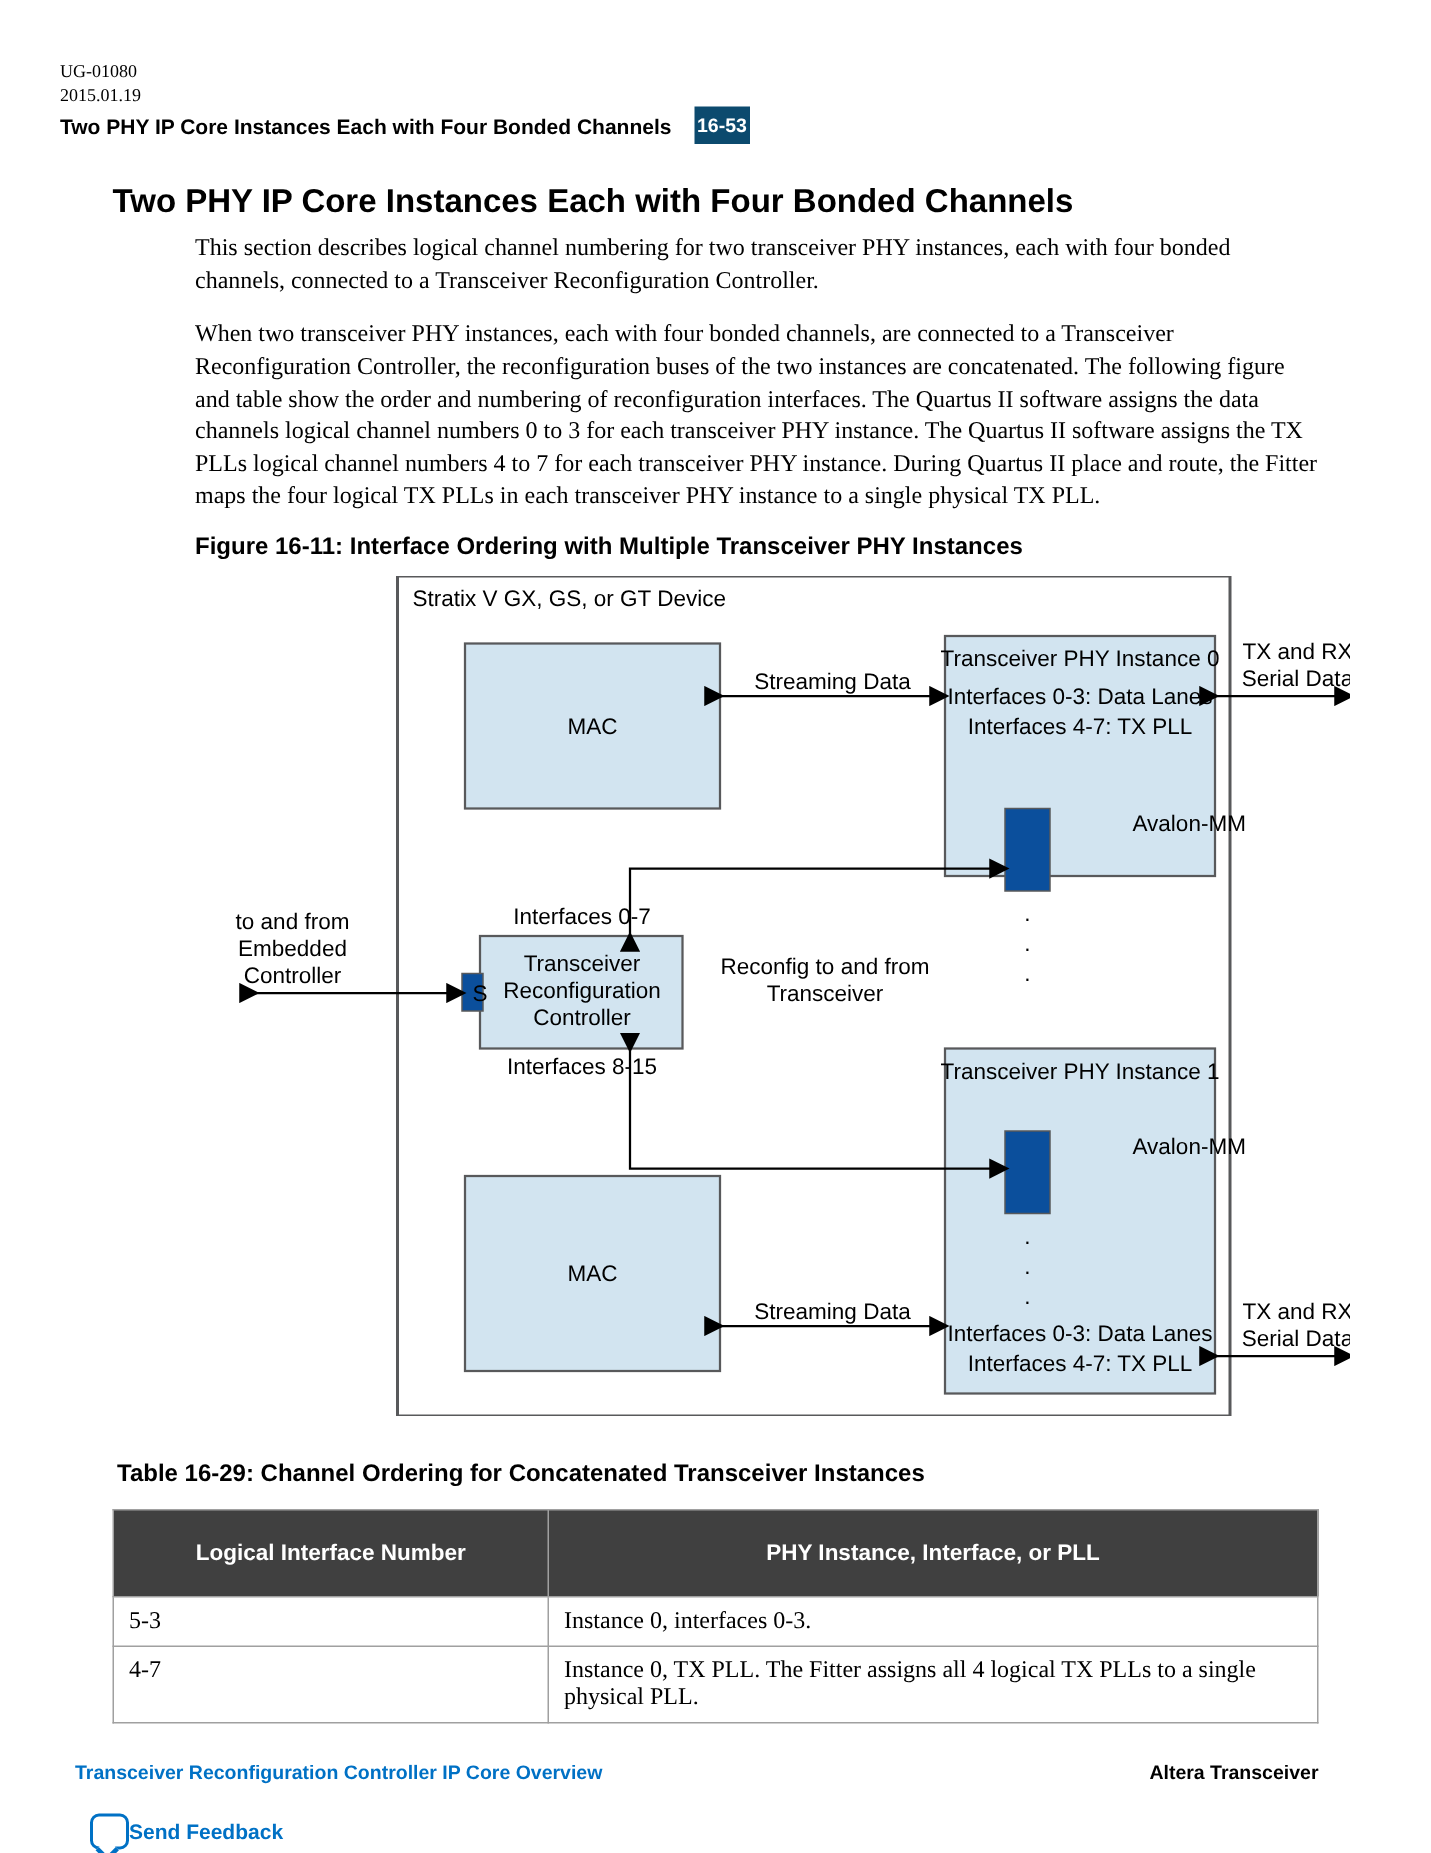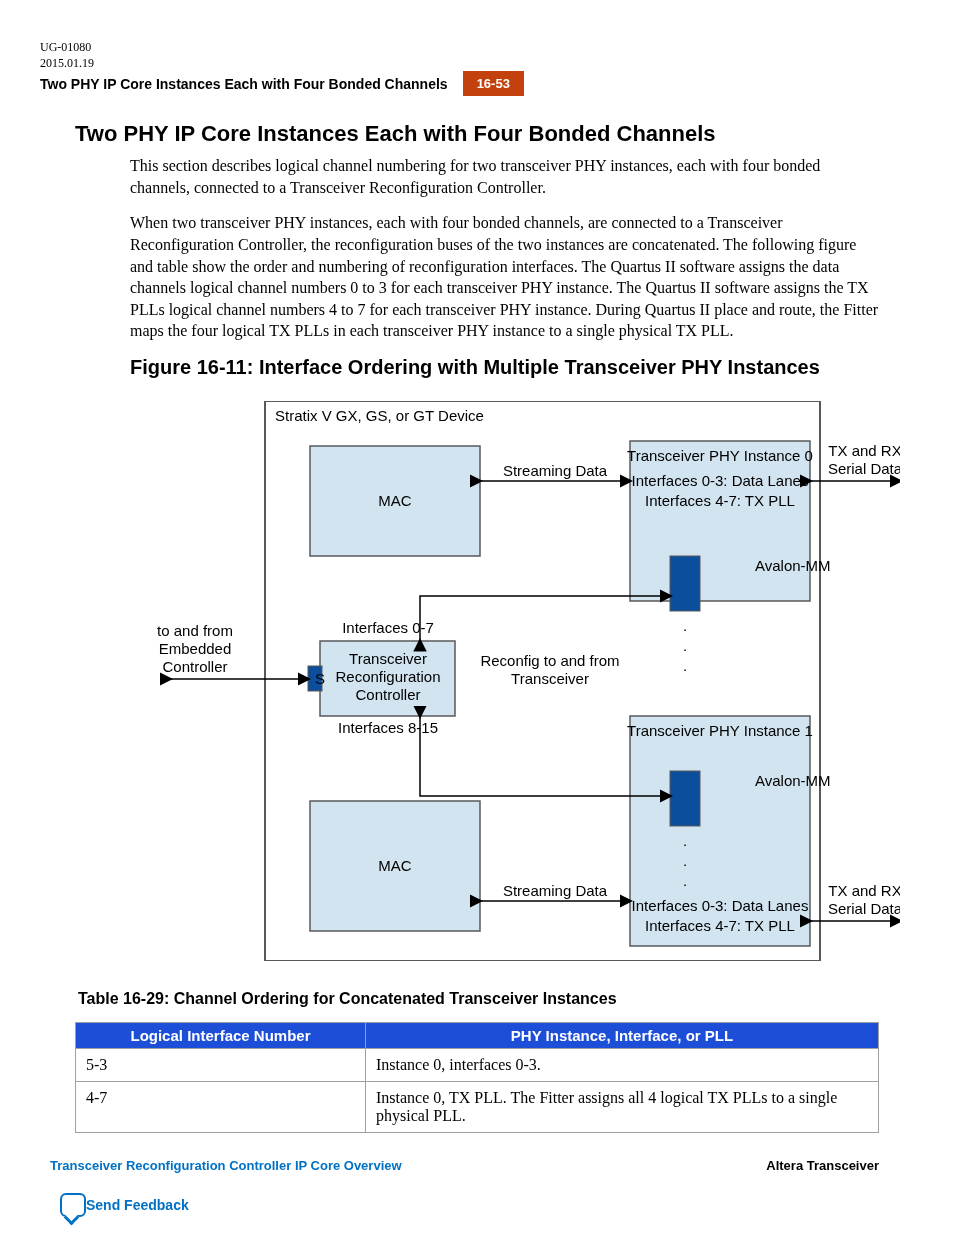--- a/index.html
+++ b/index.html
@@ -20,46 +20,46 @@
   flex-direction: column;
 }
 .doc-id { font-size: 12px; line-height: 1.3; }
 .header-right { display: flex; align-items: center; gap: 15px; }
 .header-title {
   font-family: "Myriad Pro", Arial, sans-serif;
   font-weight: bold;
   font-size: 14px;
 }
 .page-badge {
-  background: #c2410c;
+  background: #0c4a6e;
   color: #fff;
   font-family: "Myriad Pro", Arial, sans-serif;
   font-weight: bold;
   font-size: 13px;
-  padding: 5px 14px;
+  padding: 5px 2px;
 }
 .content { padding: 0 75px; }
 h1.section-title {
   font-family: "Myriad Pro", Arial, sans-serif;
   font-weight: bold;
   font-size: 22px;
   margin-bottom: 8px;
 }
 .body-text {
   padding-left: 55px;
   font-size: 16px;
   line-height: 1.35;
   margin-bottom: 14px;
 }
 .figure-caption {
   font-family: "Myriad Pro", Arial, sans-serif;
   font-weight: bold;
-  font-size: 20px;
+  font-size: 16px;
   padding-left: 55px;
-  margin-bottom: 22px;
+  margin-bottom: 10px;
 }
 .diagram-wrap {
   padding-left: 55px;
   margin-bottom: 25px;
 }
 .diagram-svg {
   width: 770px;
   height: 560px;
 }
 .diagram-svg text {
@@ -74,26 +74,26 @@
   padding-left: 0;
   margin: 10px 0 14px 3px;
 }
 table.data {
   width: 100%;
   border-collapse: collapse;
   border: 1.5px solid #a0a0a0;
   font-size: 16px;
 }
 table.data th {
-  background: #1d4ed8;
+  background: #404040;
   color: #fff;
   font-family: "Myriad Pro", Arial, sans-serif;
   font-weight: bold;
   font-size: 15px;
-  padding: 4px 10px;
+  padding: 20px 10px;
   border: 1.5px solid #a0a0a0;
 }
 table.data td {
   padding: 7px 10px;
   border: 1.5px solid #a0a0a0;
   vertical-align: top;
   font-family: "Minion Pro", Georgia, serif;
 }
 table.data td:first-child { width: 290px; }
 .footer {

